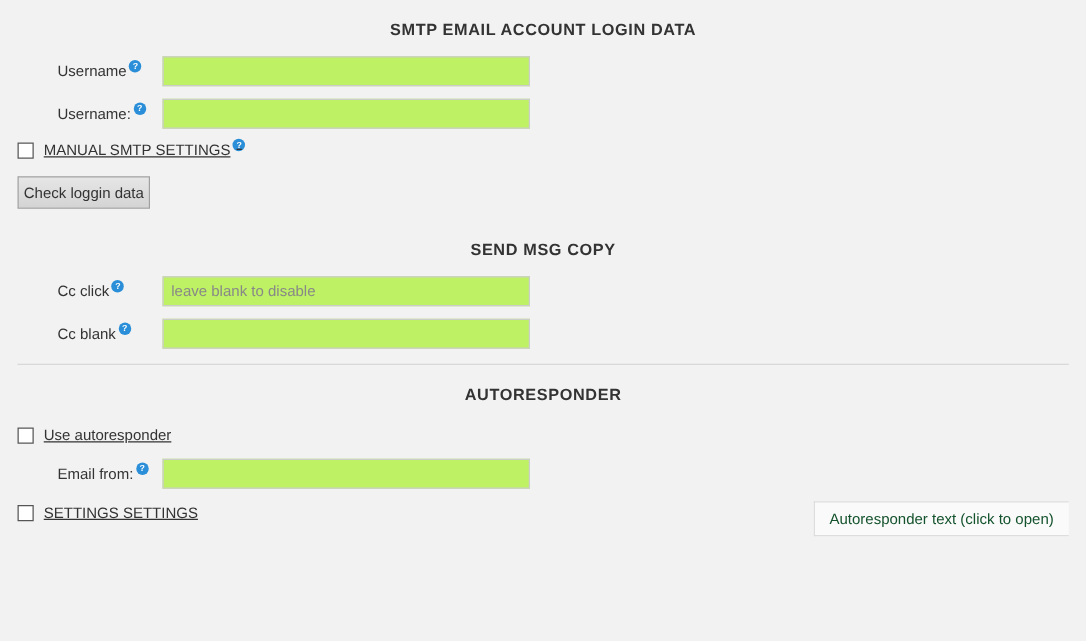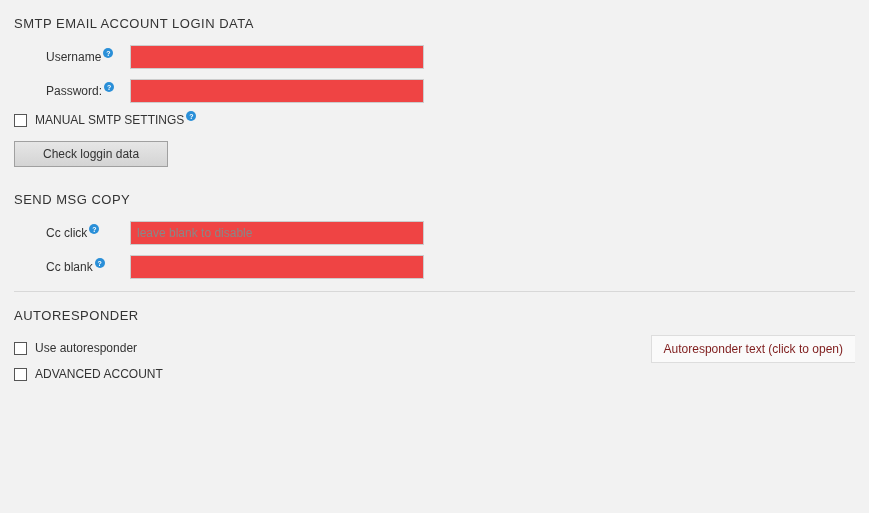--- a/index.html
+++ b/index.html
@@ -6,25 +6,26 @@
     body {
       font-family: "Segoe UI", Tahoma, Arial, sans-serif;
       font-size: 12px;
       color: #333;
       background: #f2f2f2;
       width: 869px;
       padding: 10px 14px;
     }
     .section-heading {
       font-size: 13px;
-      font-weight: 400;
+      font-weight: 700;
       color: #333;
       letter-spacing: 0.5px;
       margin-bottom: 14px;
       margin-top: 6px;
+      text-align: center;
     }
     .sec2 { margin-top: 15px; }
     .form-row {
       display: flex;
       align-items: center;
       margin-bottom: 10px;
       margin-left: 32px;
     }
     .form-label {
       width: 84px;
@@ -46,21 +47,21 @@
       font-size: 7px;
       font-weight: bold;
       font-family: Arial, sans-serif;
       cursor: pointer;
       position: relative;
       top: -4px;
     }
     .text-input {
       height: 24px;
       border: 1px solid #ccc;
-      background: #ef4444;
+      background: #bef264;
       padding: 2px 6px;
       font-size: 12px;
       color: #333;
       outline: none;
     }
     .text-input.w300 { width: 294px; }
     .text-input.w160 { width: 160px; }
     .text-input::placeholder { color: #888; }
     .checkbox-row {
       display: flex;
@@ -75,49 +76,50 @@
       border: 1px solid #555;
       background: #fff;
       cursor: pointer;
     }
     .checkbox-label {
       font-size: 12px;
       color: #333;
       display: flex;
       align-items: center;
       gap: 2px;
+      text-decoration: underline;
     }
     .btn {
       display: inline-block;
       background: linear-gradient(#e6e6e6, #d4d4d4);
       border: 1px solid #a0a0a0;
       color: #333;
       font-size: 12px;
-      padding: 5px 28px;
+      padding: 5px 4px;
       cursor: pointer;
       margin-top: 2px;
       margin-bottom: 10px;
     }
     .divider {
       border: none;
       border-top: 1px solid #d8d8d8;
       margin: 12px 0 16px 0;
     }
     .auto-row {
       display: flex;
-      align-items: flex-start;
+      align-items: flex-end;
       justify-content: space-between;
     }
     .side-toggle {
       background: #fafafa;
       border: 1px solid #ddd;
       border-right: none;
       padding: 6px 12px;
       font-size: 12px;
-      color: #7f1d1d;
+      color: #14532d;
       cursor: pointer;
       margin-top: -2px;
     }
   </style>
 </head>
 <body>
 
 
 
 
@@ -126,21 +128,21 @@
 <div class="form-row">
   <div class="form-label">
     <span>Username</span>
     <span class="help-icon">?</span>
   </div>
   <input type="text" class="text-input w300" style="">
 </div>
 
 <div class="form-row">
   <div class="form-label">
-    <span>Password:</span>
+    <span>Username:</span>
     <span class="help-icon">?</span>
   </div>
   <input type="password" class="text-input w300" style="">
 </div>
 
 <div class="checkbox-row">
   <div class="checkbox"></div>
   <div class="checkbox-label">
     <span>MANUAL SMTP SETTINGS</span>
     <span class="help-icon">?</span>
@@ -173,26 +175,33 @@
 
 <div class="section-heading">AUTORESPONDER</div>
 
 <div class="auto-row">
   <div>
     <div class="checkbox-row">
       <div class="checkbox"></div>
       <div class="checkbox-label">Use autoresponder</div>
     </div>
 
+    <div class="form-row">
+      <div class="form-label">
+        <span>Email from:</span>
+        <span class="help-icon">?</span>
+      </div>
+      <input type="text" class="text-input w300" style="">
+    </div>
 
 
 
     <div class="checkbox-row" style="margin-top:12px;">
       <div class="checkbox"></div>
-      <div class="checkbox-label">ADVANCED ACCOUNT</div>
+      <div class="checkbox-label">SETTINGS SETTINGS</div>
     </div>
   </div>
 
   <div class="side-toggle">Autoresponder text (click to open)</div>
 </div>
 
 
 
 
 </body></html>

